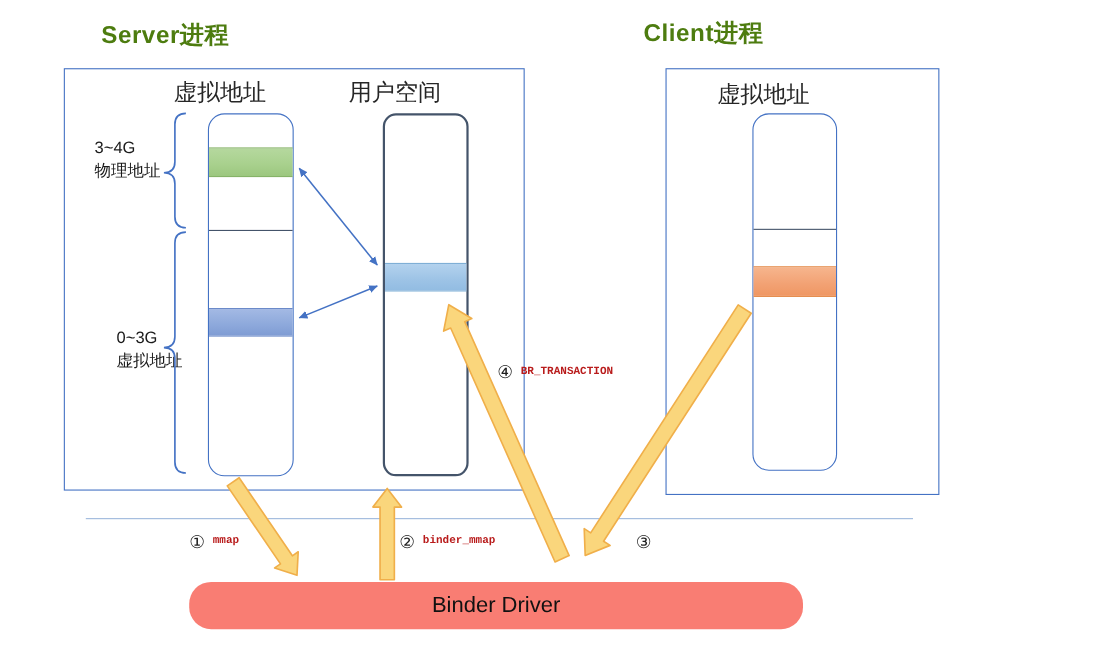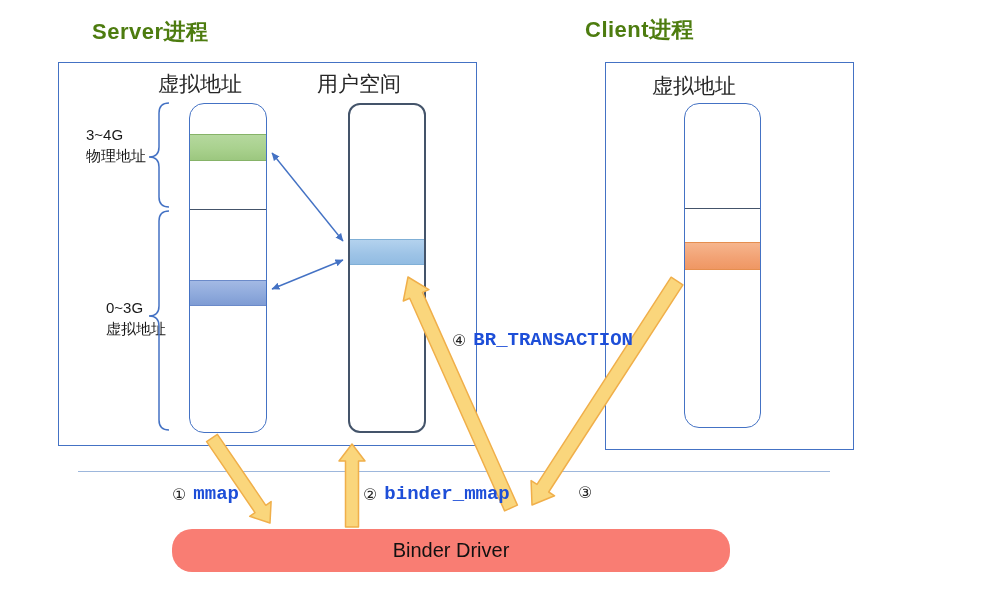--- a/index.html
+++ b/index.html
@@ -16,21 +16,21 @@
   .col-dark{border:2px solid #44546a;border-radius:12px;}
   .block{position:absolute;left:0;right:0;}
   .divider{position:absolute;left:0;right:0;height:0;border-top:1.6px solid #44546a;}
   .green{background:linear-gradient(180deg,#b5d89e 0%,#a9d18e 55%,#9cc77f 100%);border-top:1.3px solid #86b368;border-bottom:1.3px solid #86b368;}
   .ublue{background:linear-gradient(180deg,#a3b9e4 0%,#8faadc 55%,#7f9cd4 100%);border-top:1.3px solid #6b8ac9;border-bottom:1.3px solid #6b8ac9;}
   .pblue{background:linear-gradient(180deg,#b3d2ee 0%,#9dc3e6 60%,#92bce2 100%);border-top:1.3px solid #7fafd6;border-bottom:1.3px solid #7fafd6;}
   .orange{background:linear-gradient(180deg,#f6b58d 0%,#f2a173 60%,#ef9763 100%);border-top:1.3px solid #e58e4f;border-bottom:1.3px solid #e58e4f;}
   .side-label{font-size:15px;line-height:21px;color:#1a1a1a;font-weight:500;white-space:nowrap;}
   .step{display:flex;align-items:center;gap:7px;white-space:nowrap;z-index:6;}
   .step .num{font-family:"DejaVu Sans",sans-serif;font-size:16px;color:#1f1f1f;}
-  .step .code{font-family:"Liberation Mono","DejaVu Sans Mono",monospace;font-weight:700;font-size:19px;color:#1d4ed8;}
+  .step .code{font-family:"Liberation Mono","DejaVu Sans Mono",monospace;font-weight:700;font-size:10px;color:#b91c1c;}
   .driver-box{background:#f97d73;border-radius:20px;display:flex;align-items:center;justify-content:center;z-index:4;}
   .driver-label{font-size:20px;font-weight:500;color:#111111;}
   svg.overlay{position:absolute;left:0;top:0;z-index:5;pointer-events:none;}
   .sep-line{position:absolute;height:0;border-top:1.4px solid #9db7dc;z-index:1;}
 </style>
 </head>
 <body>
 
 <div class="canvas">
 

